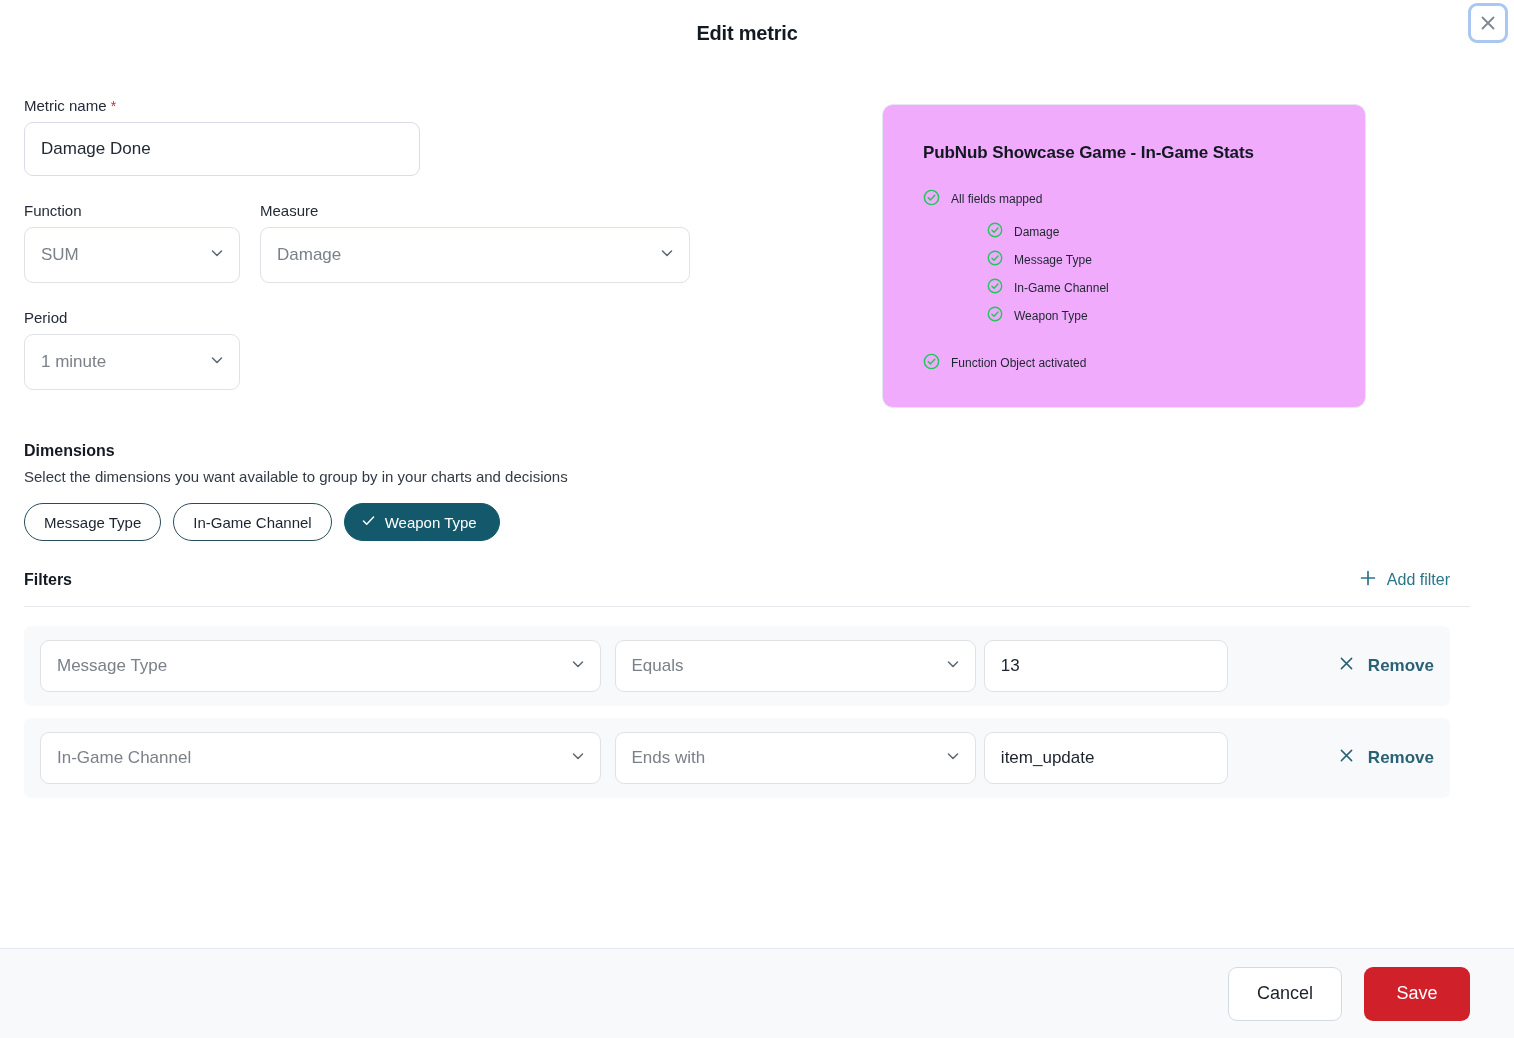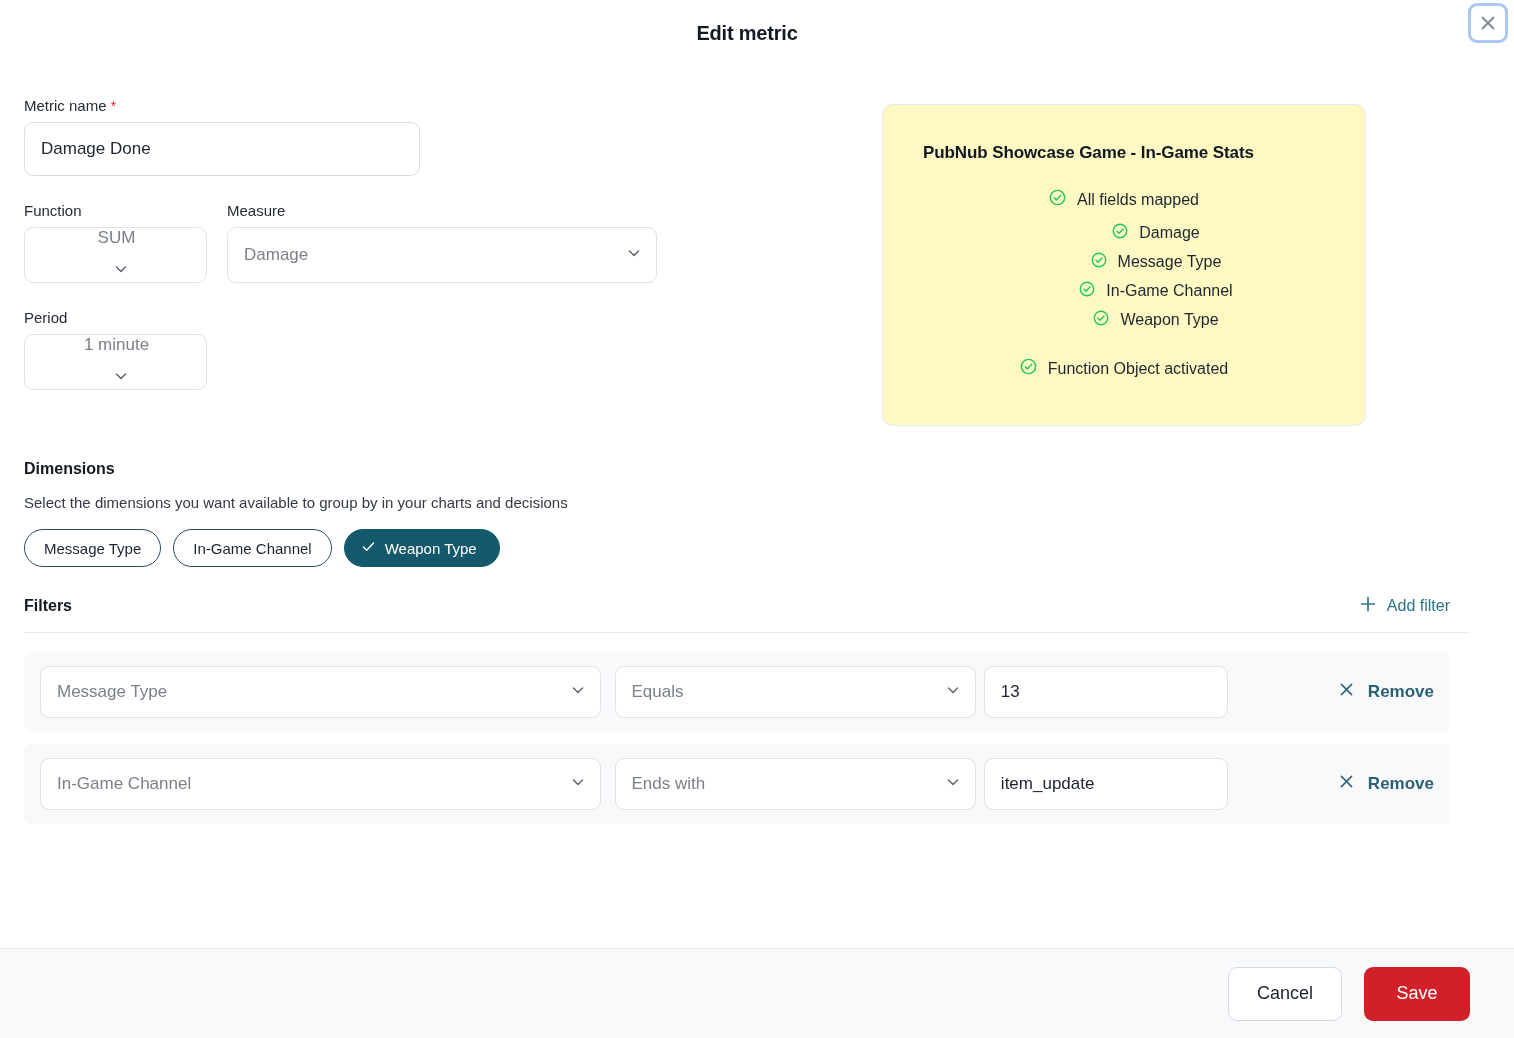--- a/index.html
+++ b/index.html
@@ -91,61 +91,60 @@
     background: #fff;
     display: flex;
     align-items: center;
     padding: 0 14px 0 16px;
     font-size: 17px;
     color: #7b8089;
     cursor: pointer;
     user-select: none;
   }
   .sel-box .sel-text { flex: 1 1 auto; white-space: nowrap; overflow: hidden; }
-  .sel-box.sm { width: 183px; flex-direction: column; }
+  .sel-box.sm { width: 216px; }
   .sel-box.lg { width: 430px; }
   .chev { flex: 0 0 auto; margin-left: 8px; display: block; }
 
   .period-block { margin-top: 26px; }
 
   
   .info-panel {
     width: 484px;
     border: 1px solid #e4e9ef;
     border-radius: 11px;
-    background: #fef9c3;
-    padding: 38px 40px 46px 40px;
+    background: #f0abfc;
+    padding: 38px 40px 34px 40px;
   }
   .info-title {
     font-size: 17px;
     font-weight: bold;
     color: #121821;
     margin: 0 0 26px 0;
     letter-spacing: -0.1px;
   }
   .check-row {
     display: flex;
     align-items: center;
     gap: 11px;
-    font-size: 16px;
+    font-size: 12px;
     color: #1f2530;
     margin-bottom: 13px;
-    justify-content: center;
   }
   .check-row.sub { margin-left: 64px; margin-bottom: 9px; }
   .check-row.last { margin-top: 28px; margin-bottom: 0; }
   .check-icon { flex: 0 0 auto; display: block; }
 
   
   .dims { margin-top: 34px; padding-left: 2px; }
   .section-head {
     font-size: 16px;
     font-weight: bold;
     color: #141a23;
-    margin: 0 0 16px 0;
+    margin: 0 0 8px 0;
   }
   .section-sub {
     font-size: 15px;
     color: #333a45;
     margin: 0 0 18px 0;
   }
   .chips { display: flex; gap: 12px; align-items: center; }
   .chip {
     height: 38px;
     border-radius: 19px;

